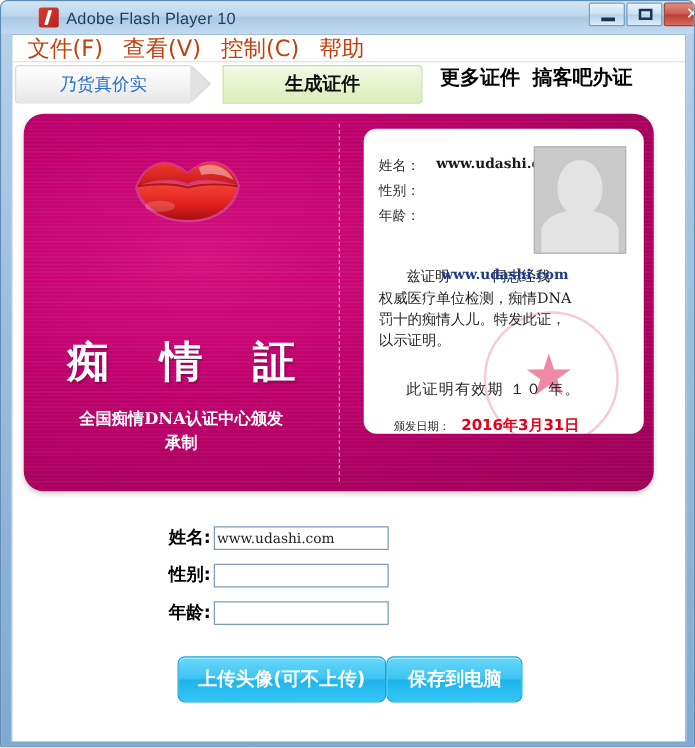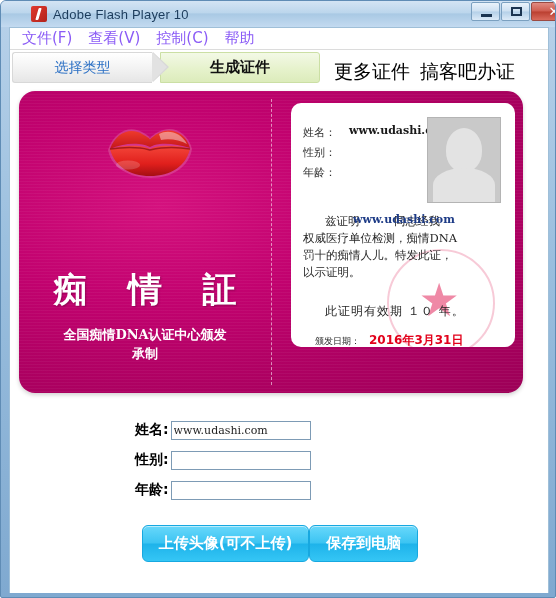--- a/index.html
+++ b/index.html
@@ -99,22 +99,22 @@
 
   
   #menubar {
     height: 21px;
     border-bottom: 1px solid #dcdcdc;
     display: flex; align-items: center;
     background: #ffffff;
     padding-left: 4px;
   }
   .menu-item {
-    font-size: 15px;
-    color: #8b5cf6;
+    font-size: 18px;
+    color: #c2410c;
     padding: 2px 8px;
     white-space: nowrap;
     font-family: "DejaVu Sans", sans-serif;
   }
 
   
   #stepnav {
     height: 33px;
     display: flex; align-items: stretch;
     padding: 2px 2px 0 2px;
@@ -148,32 +148,32 @@
     content: "";
     position: absolute; right: -17px; top: -1px;
     width: 0; height: 0;
     border-top: 15.5px solid transparent;
     border-bottom: 15.5px solid transparent;
     border-left: 16px solid #d8d8d8;
     z-index: 1;
   }
   .step-2 {
     width: 160px;
-    margin-left: 8px;
+    margin-left: 26px;
     background: linear-gradient(to bottom, #f3f9e6 0%, #e6f2cc 55%, #dcecbb 100%);
     border: 1px solid #cbdfa4;
     border-radius: 0 3px 3px 0;
     color: #111;
     font-weight: bold;
     font-size: 15px;
   }
   #extra-links {
-    display: flex; align-items: flex-end;
+    display: flex; align-items: flex-start;
     margin-left: 14px;
-    font-size: 19px; font-weight: normal; color: #000;
+    font-size: 16px; font-weight: bold; color: #000;
     gap: 10px;
     white-space: nowrap;
   }
   #extra-links span { cursor: pointer; }
 
   
   #stage {
     position: relative;
     height: 510px;
     background: #ffffff;
@@ -447,21 +447,21 @@
 
     <div id="menubar">
       <div class="menu-item">文件(F)</div>
       <div class="menu-item">查看(V)</div>
       <div class="menu-item">控制(C)</div>
       <div class="menu-item">帮助</div>
     </div>
 
     <div id="stepnav">
       <div class="step step-1">
-        <span>选择类型</span>
+        <span>乃货真价实</span>
       </div>
       <div class="step step-2">
         <span>生成证件</span>
       </div>
       <div id="extra-links">
         <span>更多证件</span>
         <span>搞客吧办证</span>
       </div>
     </div>
 

